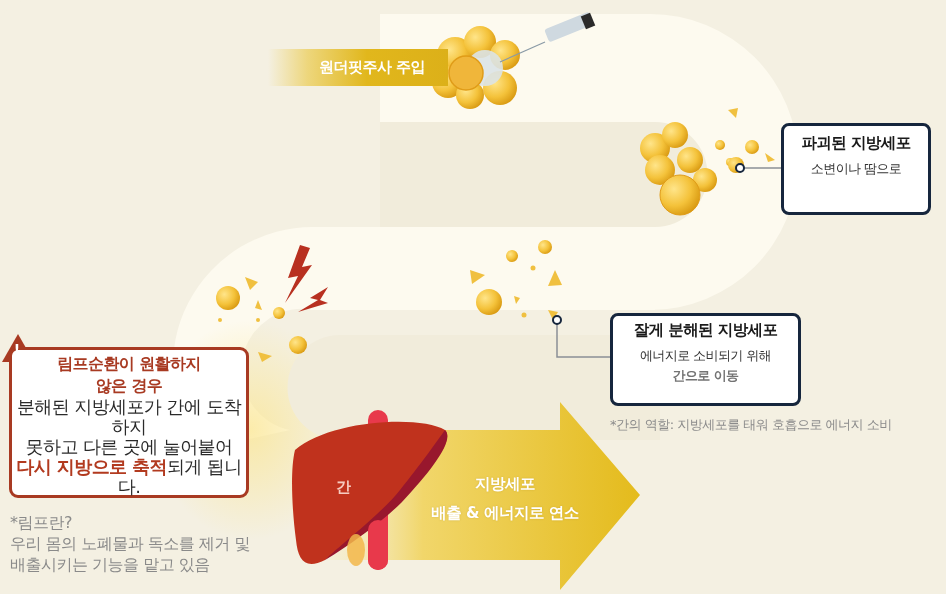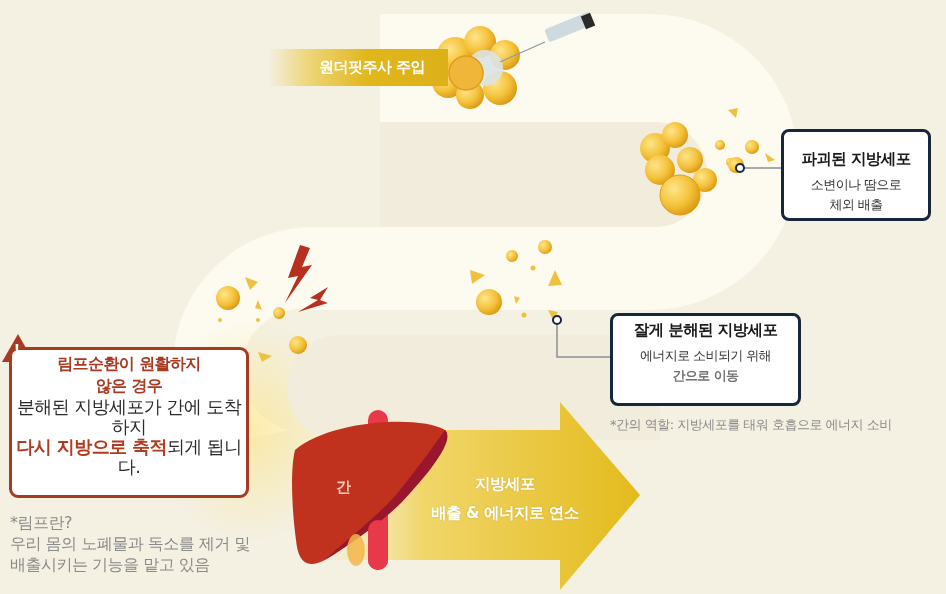--- a/index.html
+++ b/index.html
@@ -17,21 +17,21 @@
   }
 
   .box {
     position: absolute; background: #fff; border: 3px solid #16263d; border-radius: 8px;
     text-align: center; color: #222; letter-spacing: -0.6px;
   }
   .box .title { font-weight: bold; font-size: 15.5px; color: #1a1a1a; }
   .box .line { font-size: 13px; color: #333; line-height: 20px; }
   .box .line.bold { font-weight: bold; color: #737373; }
 
-  .box1 { left: 781px; top: 129px; width: 150px; height: 92px; padding-top: 17px; }
+  .box1 { left: 781px; top: 123px; width: 150px; height: 92px; padding-top: 7px; }
   .box1 .title { margin-bottom: 5px; }
   .box2 { left: 610px; top: 313px; width: 191px; height: 93px; padding-top: 4px; }
   .box2 .title { margin-bottom: 5px; }
 
   .note-liver { position: absolute; left: 610px; top: 416px; font-size: 13px; color: #8b8b8b; white-space: nowrap; letter-spacing: -0.5px; }
 
   .warn-box {
     position: absolute; left: 9px; top: 347px; width: 240px; height: 151px;
     background: #fff; border: 3px solid #a83a22; border-radius: 9px; text-align: center; letter-spacing: -0.6px;
     padding-top: 3px;
@@ -161,36 +161,36 @@
     <circle cx="557" cy="320" r="4" fill="#fff" stroke="#16263d" stroke-width="2"></circle>
 
     <path d="M 18 334 L 34 362 L 2 362 Z" fill="#a83a22"></path>
   </svg>
 
   <div class="inject-label">원더핏주사 주입</div>
 
   <div class="box box1">
     <div class="title">파괴된 지방세포</div>
     <div class="line">소변이나 땀으로</div>
-    <div class="line">체외 배출</div>
   </div>
 
   <div class="box box2">
     <div class="title">잘게 분해된 지방세포</div>
     <div class="line">에너지로 소비되기 위해</div>
     <div class="line bold">간으로 이동</div>
   </div>
 
   <div class="note-liver">*간의 역할: 지방세포를 태워 호흡으로 에너지 소비</div>
 
   <div class="warn-box">
     <div class="title">림프순환이 원활하지</div>
     <div class="title">않은 경우</div>
     <div class="body">
       <div>분해된 지방세포가 간에 도착하지</div>
+      <div>못하고 다른 곳에 눌어붙어</div>
       <div><span class="hl">다시 지방으로 축적</span><span>되게 됩니다.</span></div>
     </div>
   </div>
   <div class="warn-icon-mark">!</div>
 
   <div class="lymph-note">
     <div>*림프란?</div>
     <div>우리 몸의 노폐물과 독소를 제거 및</div>
     <div>배출시키는 기능을 맡고 있음</div>
   </div>

